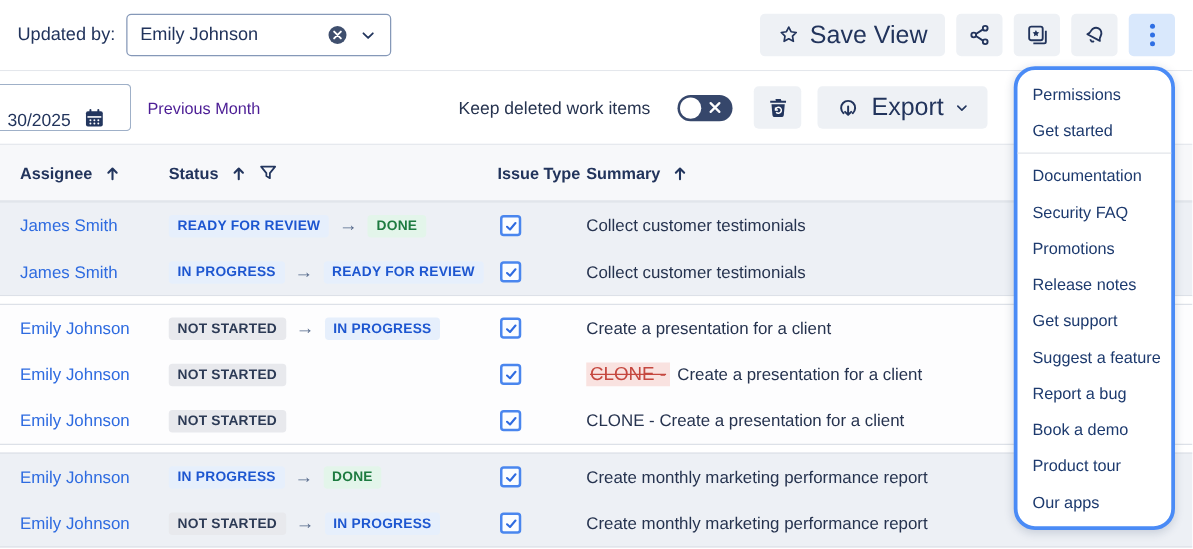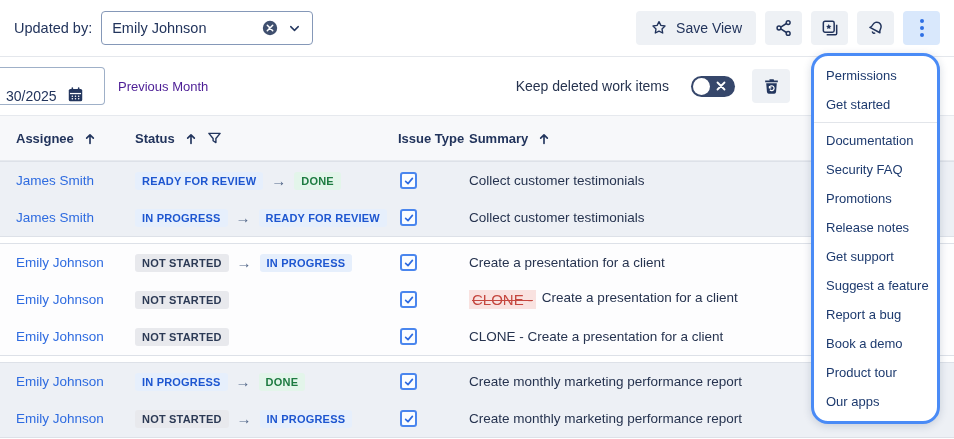--- a/index.html
+++ b/index.html
@@ -8,21 +8,21 @@
 
   
   .topbar { display:flex; align-items:center; height:57px; padding:16px 14px;
     border-bottom:1px solid #e4e7ec; background:#fff; }
   .updated-label { font-size:14.5px; color:#22345c; margin-right:9px; }
   .filter-select { display:flex; align-items:center; width:212px; height:34px;
     border:1px solid #8598b8; border-radius:4px; padding:0 10px; gap:8px; background:#fff; cursor:pointer; }
   .filter-select .value { flex:1; font-size:14.5px; color:#22345c; white-space:nowrap; overflow:hidden; }
   .spacer { flex:1; }
   .btn { display:flex; align-items:center; gap:8px; background:#eef1f5; border:none;
-    border-radius:4px; height:34px; padding:0 14px; font-size:14px; font-weight:500;
+    border-radius:4px; height:34px; padding:0 14px; font-size:20px; font-weight:500;
     color:#22345c; font-family:inherit; cursor:pointer; }
   .icon-btn { width:37px; height:34px; background:#eef1f5; border:none; border-radius:4px;
     display:flex; align-items:center; justify-content:center; margin-left:9px; cursor:pointer; }
   .icon-btn.active { background:var(--kebab-bg,#d9e8fc); }
   .kebab-dots { display:flex; flex-direction:column; gap:3px; }
   .kebab-dots span { width:4px; height:4px; border-radius:50%; background:var(--accent,#2f6fe4); }
 
   
   .toolbar { display:flex; align-items:center; height:58px; padding-right:164px; background:#fff; }
   .date-input { display:flex; align-items:flex-end; width:105px; height:38px;
@@ -42,21 +42,21 @@
   .thead { display:flex; align-items:center; height:46px; background:#f7f8fa;
     border-top:1px solid #e6e9ee; border-bottom:1px solid #e6e9ee;
     padding-left:16px; font-size:13px; font-weight:700; color:#22345c; }
   .th { display:flex; align-items:flex-end; gap:9px; cursor:pointer; }
   .w-assignee { width:119px; } .w-status { width:263px; } .w-issue { width:71px; } .w-summary { flex:1; }
 
   .group { border-top:1px solid #dde1e8; border-bottom:1px solid #dde1e8; background:#fdfdfe; }
   .group.shaded { background:#edf0f5; }
   .group-gap { height:6px; background:#fff; }
   .trow { display:flex; align-items:center; height:37px; padding-left:16px; }
-  .col { display:flex; align-items:flex-start; }
+  .col { display:flex; align-items:center; }
   .assignee-link { color:var(--link,#2e6be0); font-size:13.5px; text-decoration:none; cursor:pointer; }
   .badge { font-size:11px; font-weight:700; padding:3px 7px; border-radius:3px;
     letter-spacing:.2px; white-space:nowrap; }
   .b-blue  { background:var(--badge-blue-bg,#e6effc);  color:var(--badge-blue-text,#1d56d0); }
   .b-green { background:var(--badge-green-bg,#e3f5ea); color:var(--badge-green-text,#1d7b40); }
   .b-gray  { background:var(--badge-gray-bg,#e8e9ed);  color:var(--badge-gray-text,#2c3a55); }
   .tr-arrow { color:#54688a; font-size:15px; font-weight:600; margin:0 8px; }
   .task-checkbox { width:17px; height:17px; border:2px solid #4a86ee; border-radius:3px;
     background:#fbfdff; display:flex; align-items:center; justify-content:center; margin-left:2px; cursor:pointer; }
   .summary-text { font-size:13.5px; color:#26334f; }
@@ -181,20 +181,34 @@
     <span>
       <svg class="ic" width="19" height="19" viewBox="0 0 24 24">
           <path d="M9.3 2.8h5.4l.6 1.7H20v2.1H4V4.5h5.7z" fill="#23365e"></path>
           <path d="M5.3 8h13.4l-.95 11.1A2.3 2.3 0 0 1 15.45 21h-6.9a2.3 2.3 0 0 1-2.3-1.9z" fill="#23365e"></path>
           <path d="M9.3 13.6a3 3 0 1 1 .7 2.5" fill="none" stroke="#fff" stroke-width="1.5"></path>
           <path d="M9.4 11.4v2.4h2.4" fill="none" stroke="#fff" stroke-width="1.5"></path>
         </svg>
     </span>
   </button>
 
+  <button class="btn export-btn">
+    <span>
+      <svg class="ic" width="21" height="21" viewBox="0 0 24 24" fill="none" stroke="#22345c" stroke-width="1.8" stroke-linecap="round" stroke-linejoin="round">
+          <path d="M16.2 16.6a6.4 6.4 0 1 0-8.4 0"></path>
+          <path d="M12 10.5V18M9.2 15.4l2.8 2.8 2.8-2.8"></path>
+        </svg>
+    </span>
+    <span>Export</span>
+    <span>
+      <svg class="ic" width="13" height="13" viewBox="0 0 20 20">
+          <path d="M5 7.5l5 5 5-5" fill="none" stroke="#23365e" stroke-width="2" stroke-linecap="round" stroke-linejoin="round"></path>
+        </svg>
+    </span>
+  </button>
 </div>
 
 <div class="thead">
   <div class="th w-assignee">
     <span>Assignee</span>
     <svg width="14" height="14" viewBox="0 0 16 16" fill="none" stroke="#23365e" stroke-width="1.9" stroke-linecap="round" stroke-linejoin="round">
         <path d="M8 13V3.5M4.2 7L8 3.2 11.8 7"></path>
       </svg>
   </div>
   <div class="th w-status">

